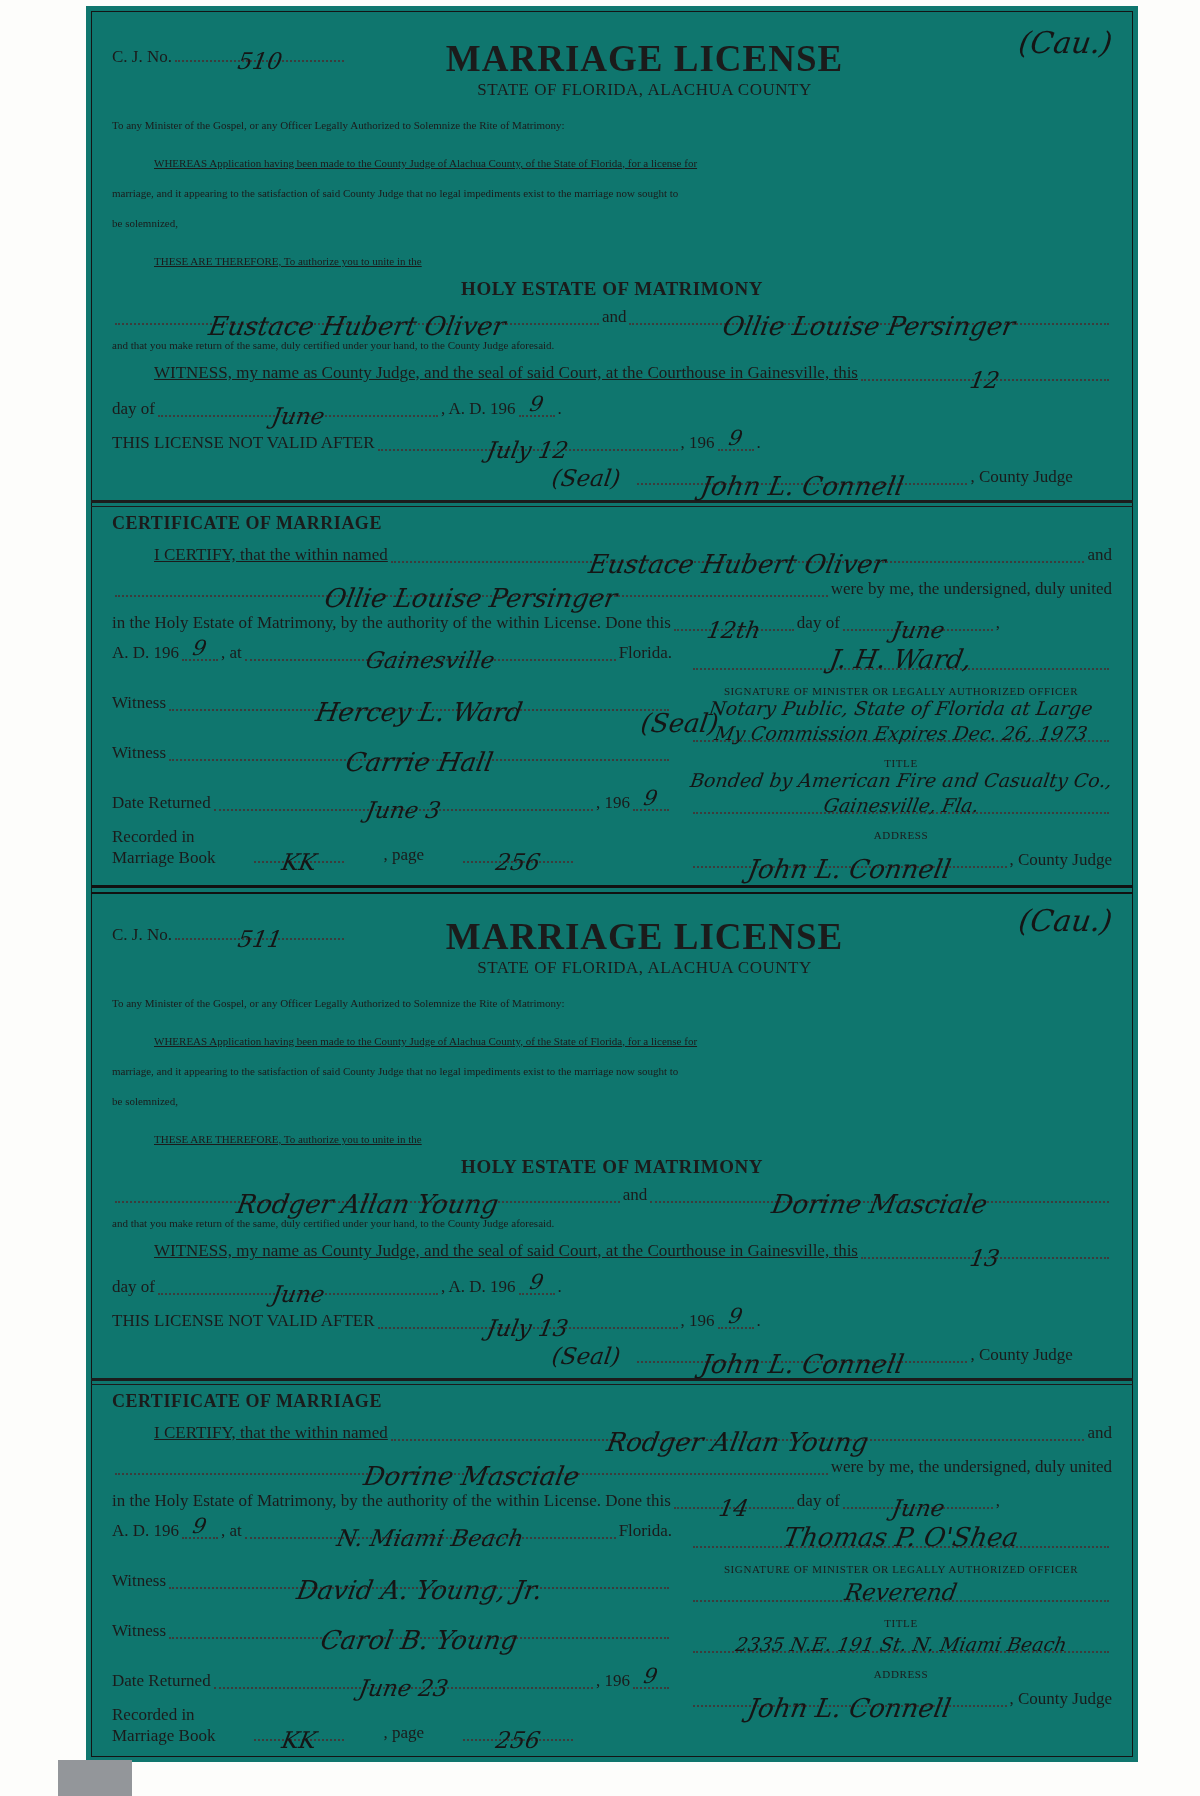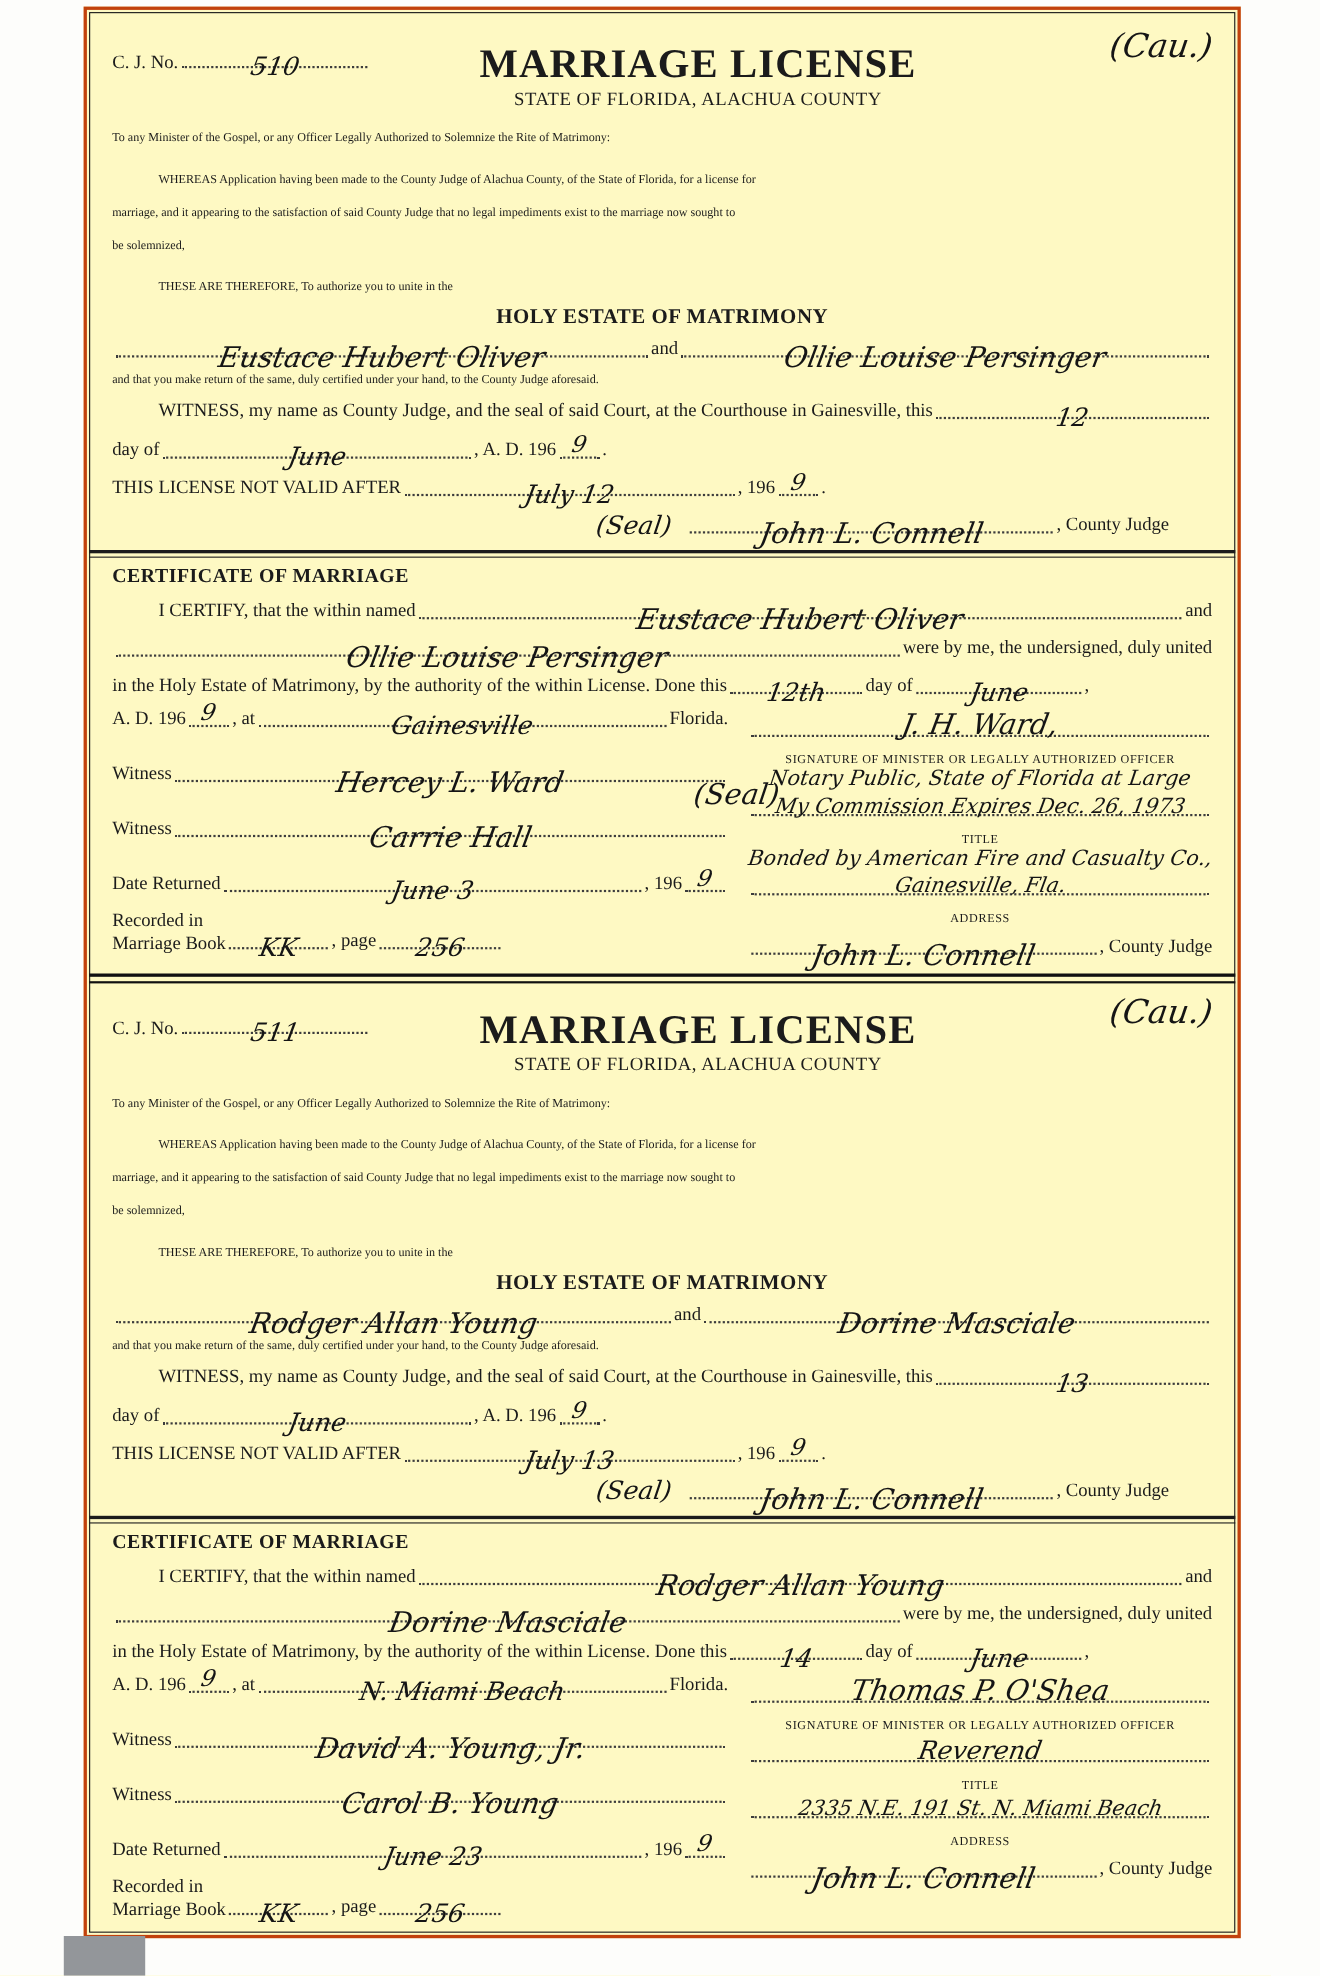--- a/index.html
+++ b/index.html
@@ -3,37 +3,37 @@
 <meta charset="utf-8">
 <style>
   html,body { margin:0; padding:0; }
   body {
     width:1200px; height:1796px; position:relative;
     background:#fdfdfb; color:#1b1b1b;
     font-family:"Liberation Serif", serif;
     overflow:hidden;
   }
   .frame {
-    position:absolute; left:76px; top:6px; width:1046px;
-    border:3px solid #c2410c; background:#fef9c3;
+    position:absolute; left:86px; top:6px; width:1046px;
+    border:3px solid #0f766e; background:#0f766e;
   }
   .frame-inner {
     border:1px solid #141414; margin:2px; padding:4px 20px 10px 20px;
   }
   .lic-header { display:flex; align-items:flex-start; margin-top:8px; }
   .cj-row { width:235px; display:flex; align-items:flex-end; padding-top:22px; font-size:17px; }
   .cjfill { flex:1; }
   .title-block { flex:1; text-align:center; }
   .doc-title { font-size:37px; letter-spacing:1px; font-weight:600; line-height:1.05;margin-top:16px; }
   .doc-subtitle { font-size:17px; letter-spacing:0.5px; margin-top:1px; }
   .annotation { width:170px; text-align:right; padding-top:4px; }
 
   .para { font-size:11px; line-height:30px; margin:0; }
   .mt4{margin-top:4px;} .mt8{margin-top:8px;} .mt10{margin-top:10px;} .mt14{}
-  .indent { text-indent:42px; }
+  .indent { text-indent:42px;text-decoration:underline; }
   .holy { text-align:center; font-weight:700; font-size:19px; letter-spacing:0.5px; margin-top:2px; }
 
   .row { display:flex; align-items:flex-end; font-size:17px; line-height:26px; }
   .row .label { white-space:nowrap; }
   .dotfill {
     flex:1 1 auto; border-bottom:2px dotted #3c3c3c;
     margin:0 3px 5px 3px; text-align:center; min-width:30px; height:14px;
   }
   .dotfill.w90{flex:0 0 90px;} .dotfill.w110{flex:0 0 110px;} .dotfill.w120{flex:0 0 120px;}
   .dotfill.w140{flex:0 0 150px;} .dotfill.w280{flex:0 0 280px;} .dotfill.w300{flex:0 0 300px;}
@@ -52,21 +52,21 @@
   .seal-row .seal { margin-right:14px; }
 
   .rule2 { border-top:3px solid #1c1c1c; border-bottom:1px solid #1c1c1c; height:3px; margin:10px -21px 6px -21px; }
   .rule-heavy { border-top:3px solid #111; border-bottom:2px solid #111; height:4px; margin:12px -21px 4px -21px; }
 
   .cert-title { text-align:left; font-size:18px; font-weight:600; letter-spacing:0.5px; margin-top:6px; }
   .cols { display:flex; margin-top:4px; }
   .col-left { flex:0 0 56%; position:relative; }
   .col-right { flex:1; padding-left:18px; }
   .wit { margin-top:24px; }
-  .recorded { margin-top:10px; }
+  .recorded { margin-top:10px;gap:36px; }
   .stack { display:flex; flex-direction:column; font-size:17px; line-height:21px; white-space:nowrap; }
   .sigline { margin-top:2px; }
   .sigline .dotfill { display:block; height:auto; min-height:16px; margin-bottom:0; }
   .small-label { text-align:center; font-size:11px; letter-spacing:0.6px; margin-top:15px; }
   .hw-block { display:block; text-align:center; margin:2px 0 0 0; }
   .judge-row { margin-top:6px; }
   .cert-seal { position:absolute; right:-46px; top:70px; font-size:26px; }
   .artifact { position:absolute; left:58px; top:1760px; width:74px; height:36px; background:#93969a; }
 </style>
 </head>

